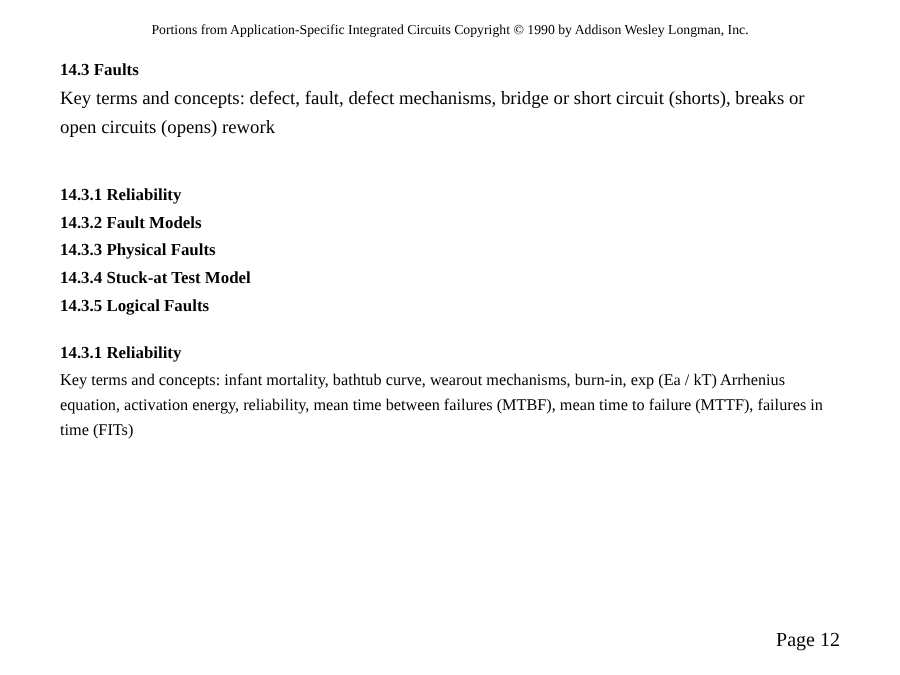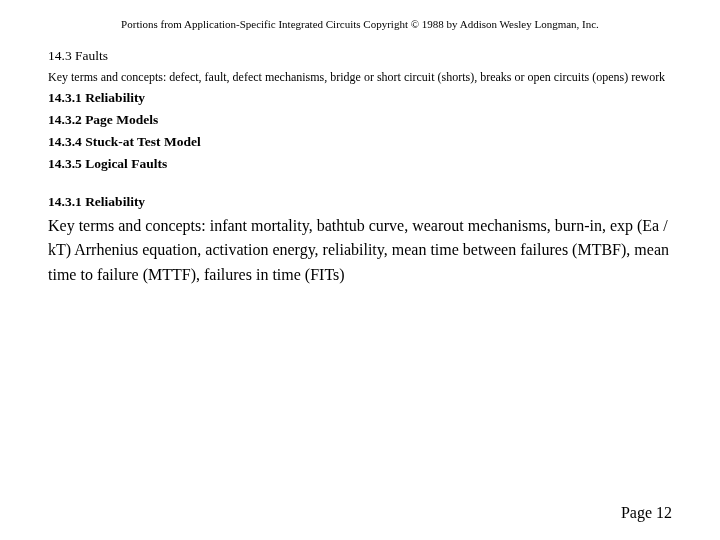--- a/index.html
+++ b/index.html
@@ -27,73 +27,74 @@
 
     .header {
       text-align: center;
       font-size: 11px;
       margin-bottom: 18px;
       color: #000;
     }
 
     .section-title {
       font-size: 13.5px;
-      font-weight: normal;
+      font-weight: bold;
       margin-bottom: 4px;
     }
 
     .section-intro {
-      font-size: 12px;
+      font-size: 15px;
       line-height: 1.55;
-      margin-bottom: 0;
+      margin-bottom: 30px;
     }
 
     .toc-block {
       margin-bottom: 18px;
     }
 
     .toc-item {
       font-size: 13.5px;
       font-weight: bold;
       line-height: 1.65;
     }
 
     .subsection-title {
       font-size: 13.5px;
       font-weight: bold;
       margin-bottom: 4px;
     }
 
     .subsection-body {
-      font-size: 16px;
+      font-size: 13px;
       line-height: 1.55;
     }
 
     .page-number {
       position: absolute;
       bottom: 18px;
       right: 48px;
       font-size: 16px;
     }
   </style>
 </head>
 <body>
 
 <div class="page-container">
 
   <div class="header">
-    <span>Portions from Application-Specific Integrated Circuits  Copyright © 1988 by Addison Wesley Longman, Inc.</span>
+    <span>Portions from Application-Specific Integrated Circuits  Copyright © 1990 by Addison Wesley Longman, Inc.</span>
   </div>
 
   <div class="section-title">14.3 Faults</div>
   <div class="section-intro">Key terms and concepts:  defect, fault, defect mechanisms, bridge or short circuit (shorts), breaks or open circuits (opens) rework</div>
 
   <div class="toc-block">
   <div class="toc-item">14.3.1 Reliability</div>
-      <div class="toc-item">14.3.2 Page Models</div>
+      <div class="toc-item">14.3.2 Fault Models</div>
+      <div class="toc-item">14.3.3 Physical Faults</div>
       <div class="toc-item">14.3.4 Stuck-at Test Model</div>
       <div class="toc-item">14.3.5 Logical Faults</div>
     </div>
 
   <div class="subsection-title">14.3.1 Reliability</div>
   <div class="subsection-body">Key terms and concepts:  infant mortality, bathtub curve, wearout mechanisms, burn-in, exp (Ea / kT) Arrhenius equation, activation energy, reliability, mean time between failures (MTBF), mean time to failure (MTTF), failures in time (FITs)</div>
 
   <div class="page-number">Page 12</div>
 </div>
 

